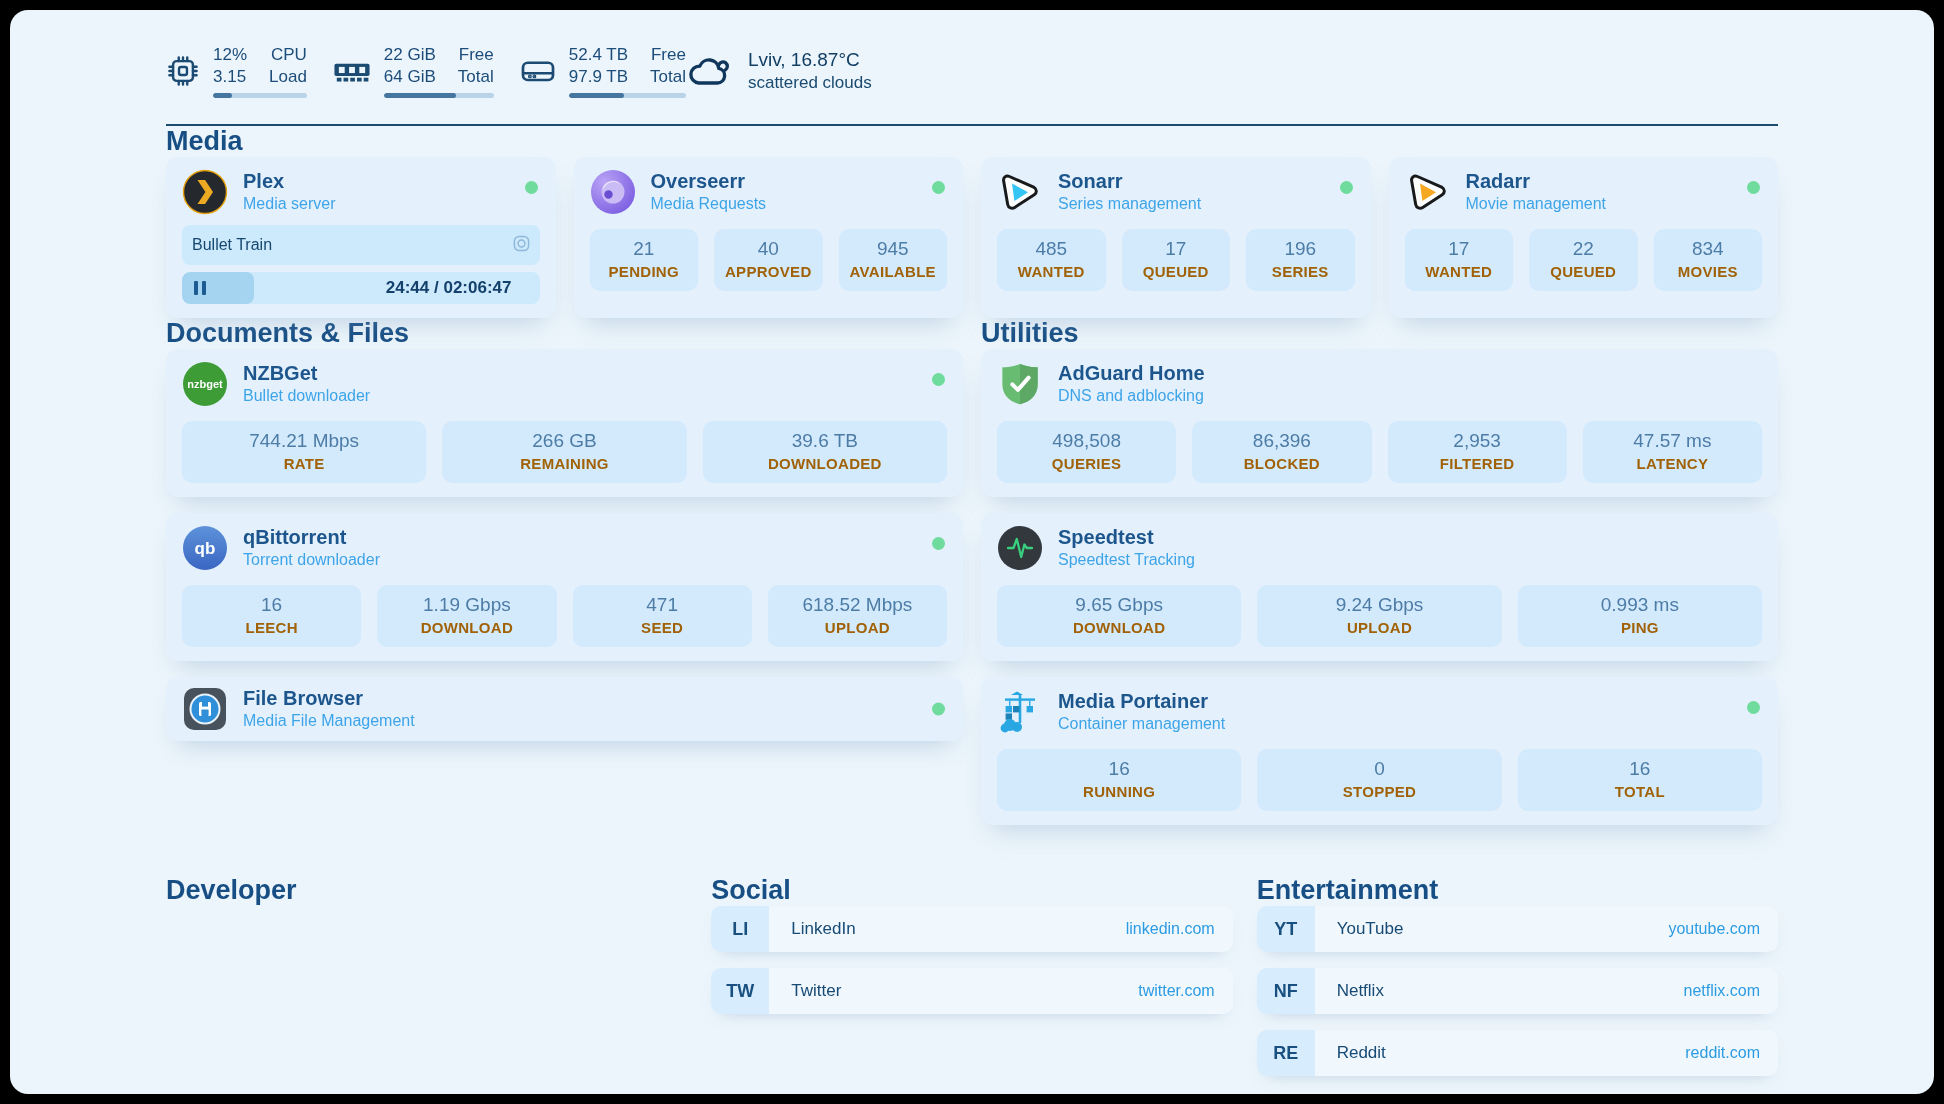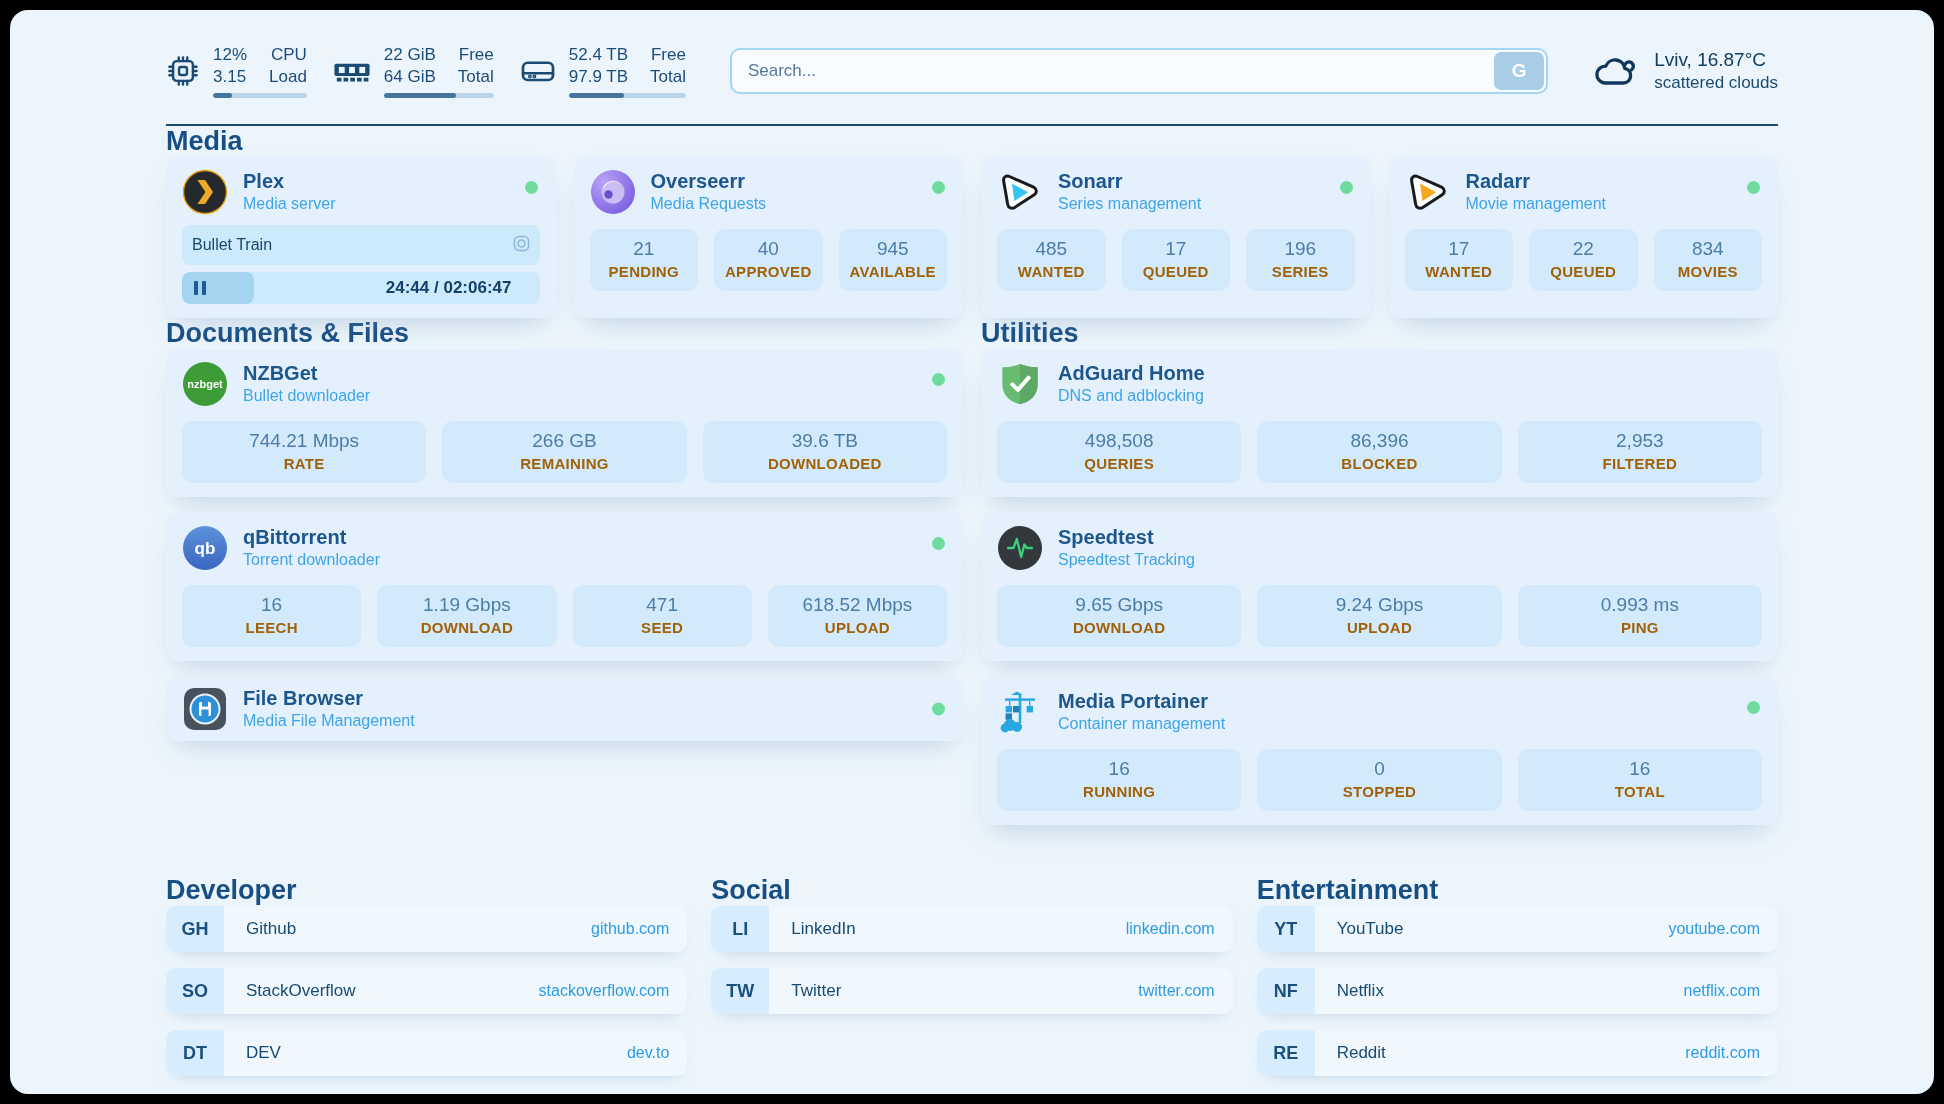--- a/index.html
+++ b/index.html
@@ -198,24 +198,20 @@
                 <div>Total</div>
               </div>
             </div>
             <div class="stat-bar">
               <div class="stat-bar-fill" style="width: 47%;"></div>
             </div>
           </div>
         </div>
       </div>
 
-      <div class="searchwrap">
-        <input type="text" placeholder="Search..." style="">
-        <button class="search-btn">G</button>
-      </div>
 
       <div class="weather">
         <span class="weather-icon">
           <svg width="48" height="36" viewBox="0 0 30 21" fill="none" stroke="currentColor" stroke-width="2.1" stroke-linecap="round" stroke-linejoin="round">
             <path d="M8 18h11.6a4.6 4.6 0 0 0 .9-9.1A6.2 6.2 0 0 0 8.6 7.5 4.9 4.9 0 0 0 8 18z"></path>
             <path d="M20.6 6.6a2.7 2.7 0 1 1 4 3.2"></path>
           </svg>
         </span>
         <div>
           <div class="weather-loc">Lviv, 16.87°C</div>
@@ -481,20 +477,24 @@
                 <div class="tile-value">498,508</div>
                 <div class="tile-label">QUERIES</div>
               </div>
               <div class="tile">
                 <div class="tile-value">86,396</div>
                 <div class="tile-label">BLOCKED</div>
               </div>
               <div class="tile">
                 <div class="tile-value">2,953</div>
                 <div class="tile-label">FILTERED</div>
+              </div>
+              <div class="tile">
+                <div class="tile-value">47.57 ms</div>
+                <div class="tile-label">LATENCY</div>
               </div>
             </div>
           </div>
 
           <div class="card">
             <div class="card-head">
               <span class="app-icon">
                 <svg width="46" height="46" viewBox="0 0 46 46">
                   <circle cx="23" cy="23" r="22" fill="#33383c"></circle>
                   <polyline points="11,23 16.5,23 19.8,14 24.2,32 27.4,19.5 29.8,23 35,23" fill="none" stroke="#38d07f" stroke-width="2.3" stroke-linecap="round" stroke-linejoin="round"></polyline>
@@ -561,37 +561,20 @@
             </div>
           </div>
         </div>
       </div>
     </div>
 
     <div class="grid3">
 
       <div>
         <h2 class="sec links-head">Developer</h2>
-        <div class="linkrows">
-          <div class="linkrow">
-            <span class="badge">GH</span>
-            <span class="link-name">Github</span>
-            <span class="link-url">github.com</span>
-          </div>
-          <div class="linkrow">
-            <span class="badge">SO</span>
-            <span class="link-name">StackOverflow</span>
-            <span class="link-url">stackoverflow.com</span>
-          </div>
-          <div class="linkrow">
-            <span class="badge">DT</span>
-            <span class="link-name">DEV</span>
-            <span class="link-url">dev.to</span>
-          </div>
-        </div>
       </div>
 
       <div>
         <h2 class="sec links-head">Social</h2>
         <div class="linkrows">
           <div class="linkrow">
             <span class="badge">LI</span>
             <span class="link-name">LinkedIn</span>
             <span class="link-url">linkedin.com</span>
           </div>

